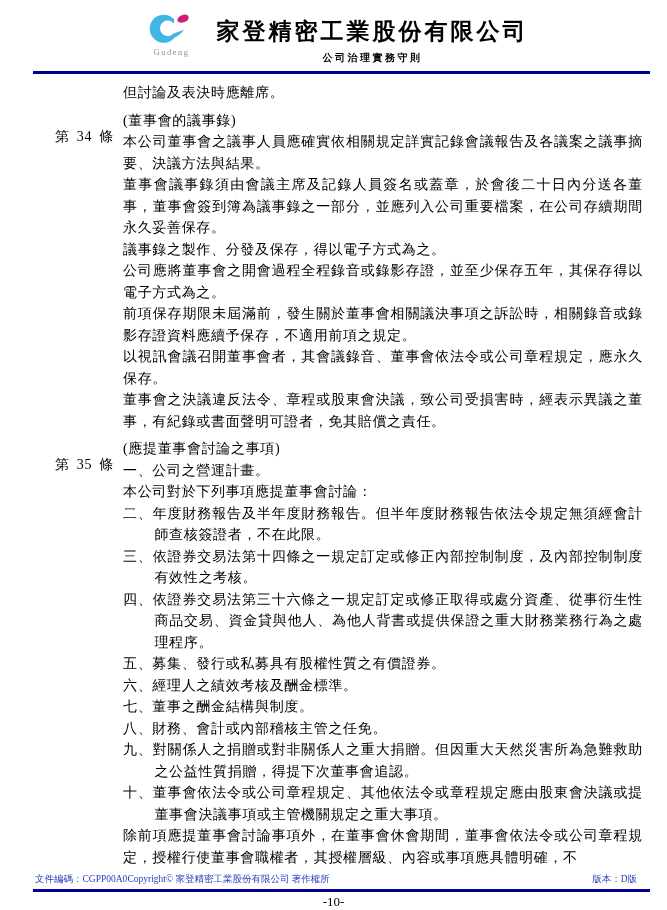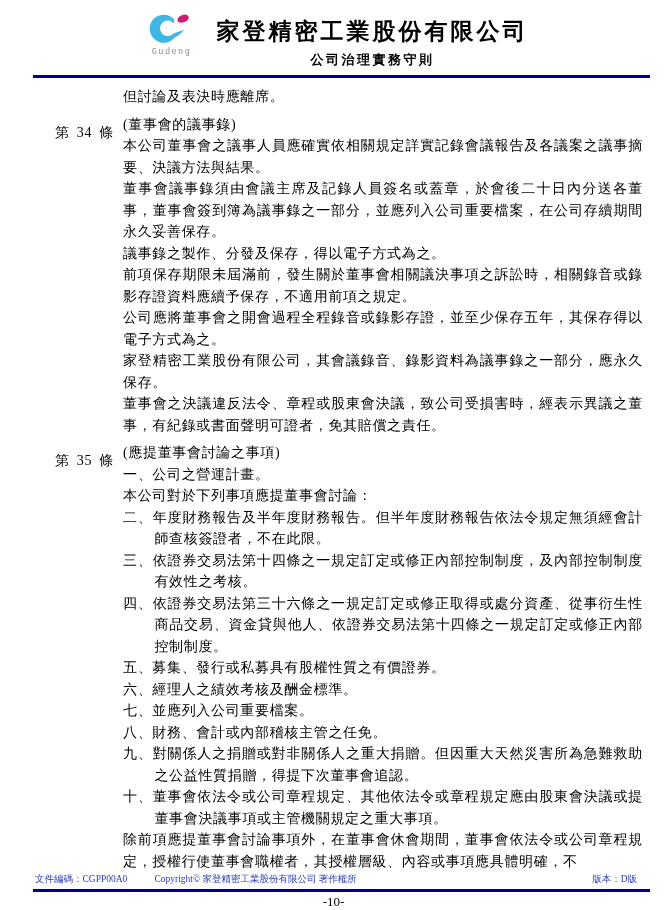--- a/index.html
+++ b/index.html
@@ -7,44 +7,44 @@
     position:relative; width:667px; height:910px; background:#ffffff;
     overflow:hidden; color:#000;
     font-family:"Liberation Serif","DejaVu Serif",serif;
   }
   
   .hdr { padding-top:12px; }
   .brand { display:flex; justify-content:center; align-items:flex-start; gap:12px; }
   .logo-block { width:66px; text-align:center; }
   .logo-block svg { display:block; width:62px; height:34px; margin:0 auto; }
   .logo-caption {
-    font-family:Liberation Mono, monospace;
+    font-family:Liberation Serif, serif;
     font-size:8.5px; color:#8a8f98; letter-spacing:1.5px; margin-top:1px;
   }
   .titles { text-align:center; margin-top:4px; }
   .company { font-size:23px; font-weight:bold; letter-spacing:3px; white-space:nowrap; }
-  .doctitle { font-size:13px; font-weight:bold; letter-spacing:2.5px; margin-top:4px; }
+  .doctitle { font-size:10px; font-weight:bold; letter-spacing:2.5px; margin-top:4px; }
   .rule { height:3px; background:#000090; }
   .hdr .rule { margin:6px 17px 0 33px; }
   
   .doc-main {
     margin:8px 24px 0 55px;
     font-size:14px; line-height:21.5px; letter-spacing:0.67px;
   }
   .intro { margin-left:68px; }
   .article { position:relative; padding-left:68px; margin-top:6px; }
-  .a-num { position:absolute; left:0; top:8px; word-spacing:3px; white-space:nowrap; }
+  .a-num { position:absolute; left:0; top:16px; word-spacing:3px; white-space:nowrap; }
   .para { text-align:justify; text-justify:inter-ideograph; }
   .item { padding-left:31.4px; text-indent:-31.4px; }
   .a-head { text-align:left; }
   
   .ftr { position:absolute; left:0; right:0; bottom:0; }
   .meta {
     display:flex; align-items:baseline;
-    margin:0 30px 0 35px; font-size:9.5px; color:#2a3cb8;gap:27px;
+    margin:0 30px 0 35px; font-size:9.5px; color:#2a3cb8;
   }
   .meta .c { flex:1; text-align:left; }
   .ftr .rule { margin:3px 17px 0 33px; }
   .pageno { text-align:center; font-size:13px; color:#000; margin-top:2px; }
 </style>
 </head>
 <body>
 
 <div class="page">
 
@@ -66,35 +66,35 @@
   </header>
 
   <main class="doc-main" id="doc-body">
     <div class="para intro">但討論及表決時應離席。</div>
 
   <section class="article">
         <div class="para a-head"><span class="a-num">第 34 條</span><span class="a-title">(董事會的議事錄)</span></div>
         <div class="para">本公司董事會之議事人員應確實依相關規定詳實記錄會議報告及各議案之議事摘要、決議方法與結果。</div>
         <div class="para">董事會議事錄須由會議主席及記錄人員簽名或蓋章，於會後二十日內分送各董事，董事會簽到簿為議事錄之一部分，並應列入公司重要檔案，在公司存續期間永久妥善保存。</div>
         <div class="para">議事錄之製作、分發及保存，得以電子方式為之。</div>
+        <div class="para">公司應將董事會之開會過程全程錄音或錄影存證，並至少保存五年，其保存得以電子方式為之。</div>
         <div class="para">前項保存期限未屆滿前，發生關於董事會相關議決事項之訴訟時，相關錄音或錄影存證資料應續予保存，不適用前項之規定。</div>
-        <div class="para">公司應將董事會之開會過程全程錄音或錄影存證，並至少保存五年，其保存得以電子方式為之。</div>
-        <div class="para">家登精密工業股份有限公司，其會議錄音、錄影資料為議事錄之一部分，應永久保存。</div>
+        <div class="para">以視訊會議召開董事會者，其會議錄音、董事會依法令或公司章程規定，應永久保存。</div>
         <div class="para">董事會之決議違反法令、章程或股東會決議，致公司受損害時，經表示異議之董事，有紀錄或書面聲明可證者，免其賠償之責任。</div>
       </section>
       <section class="article">
         <div class="para a-head"><span class="a-num">第 35 條</span><span class="a-title">(應提董事會討論之事項)</span></div>
         <div class="para item">一、公司之營運計畫。</div>
         <div class="para">本公司對於下列事項應提董事會討論：</div>
         <div class="para item">二、年度財務報告及半年度財務報告。但半年度財務報告依法令規定無須經會計師查核簽證者，不在此限。</div>
         <div class="para item">三、依證券交易法第十四條之一規定訂定或修正內部控制制度，及內部控制制度有效性之考核。</div>
-        <div class="para item">四、依證券交易法第三十六條之一規定訂定或修正取得或處分資產、從事衍生性商品交易、資金貸與他人、依證券交易法第十四條之一規定訂定或修正內部控制制度。</div>
+        <div class="para item">四、依證券交易法第三十六條之一規定訂定或修正取得或處分資產、從事衍生性商品交易、資金貸與他人、為他人背書或提供保證之重大財務業務行為之處理程序。</div>
         <div class="para item">五、募集、發行或私募具有股權性質之有價證券。</div>
         <div class="para item">六、經理人之績效考核及酬金標準。</div>
-        <div class="para item">七、並應列入公司重要檔案。</div>
+        <div class="para item">七、董事之酬金結構與制度。</div>
         <div class="para item">八、財務、會計或內部稽核主管之任免。</div>
         <div class="para item">九、對關係人之捐贈或對非關係人之重大捐贈。但因重大天然災害所為急難救助之公益性質捐贈，得提下次董事會追認。</div>
         <div class="para item">十、董事會依法令或公司章程規定、其他依法令或章程規定應由股東會決議或提董事會決議事項或主管機關規定之重大事項。</div>
         <div class="para">除前項應提董事會討論事項外，在董事會休會期間，董事會依法令或公司章程規定，授權行使董事會職權者，其授權層級、內容或事項應具體明確，不</div>
       </section>
     </main>
 
   <footer class="ftr">
     <div class="meta">
       <span class="l">文件編碼：CGPP00A0</span>

